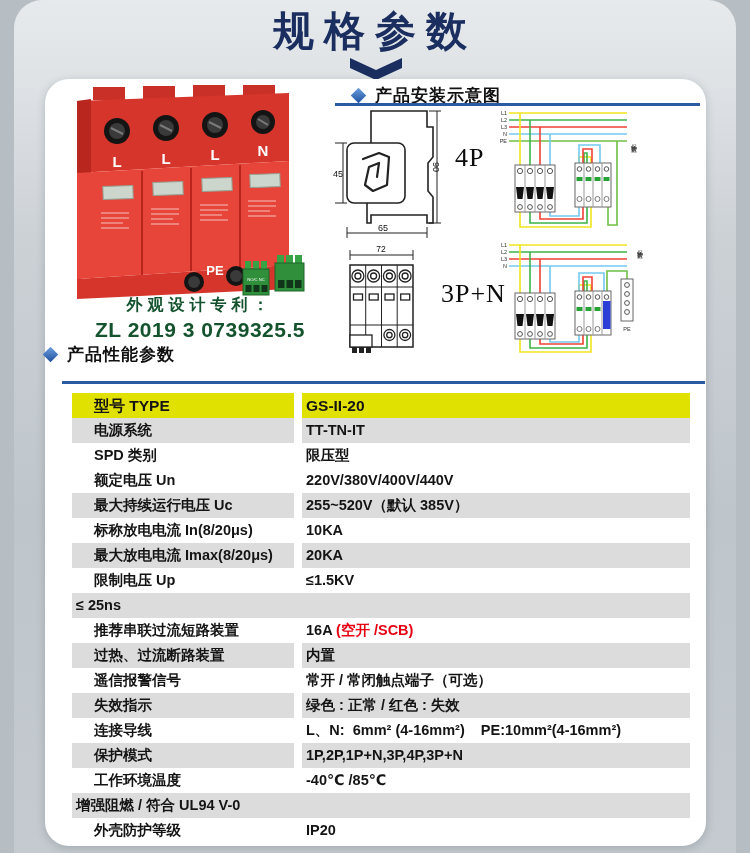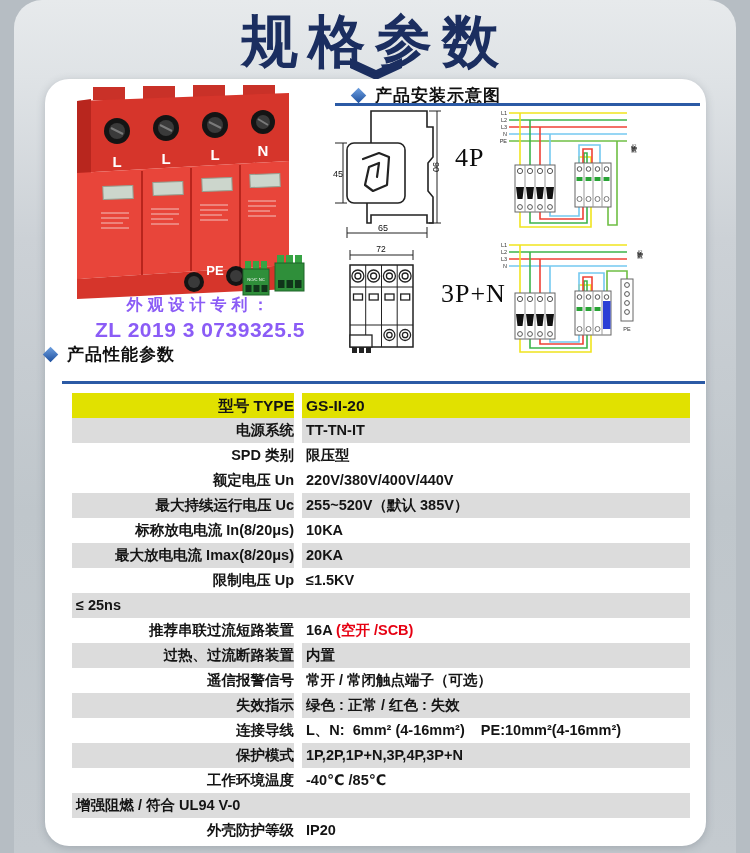--- a/index.html
+++ b/index.html
@@ -9,49 +9,49 @@
     font-family:"Liberation Sans","DejaVu Sans",sans-serif;
     -webkit-font-smoothing:antialiased;
   }
   .bg-panel{
     position:absolute;left:14px;top:0;width:722px;height:853px;
     border-radius:28px 28px 0 0;
     background:linear-gradient(180deg,#e7eaec 0%,#dfe3e6 9%,#ccd1d6 28%,#bfc6cb 60%,#c4cacf 100%);
   }
   .page-title{
     position:absolute;left:0;top:4px;width:750px;text-align:center;
-    font-size:57px;font-weight:900;letter-spacing:10px;color:#1b2e60;
+    font-size:41px;font-weight:900;letter-spacing:10px;color:#1b2e60;
   }
   .title-arrow{position:absolute;left:350px;top:58px;}
   .card{
     position:absolute;left:45px;top:79px;width:661px;height:767px;
     background:#ffffff;border-radius:24px;
     box-shadow:0 2px 8px rgba(60,70,85,.25);
   }
   .sec-head{position:absolute;display:flex;align-items:center;}
   .diamond{
     width:11px;height:11px;transform:rotate(45deg);
     background:linear-gradient(135deg,#6fa0e0,#1d4f9e);
     margin-right:11px;flex:0 0 auto;
   }
   .sec-title{font-size:17px;font-weight:bold;color:#111;letter-spacing:1px;}
   .sec-line{position:absolute;height:3px;background:#2b5aa5;}
   .big-label{position:absolute;font-size:26px;color:#0c0c0c;font-weight:500;letter-spacing:1px;font-family:Liberation Serif, serif;}
-  .patent{position:absolute;left:35px;top:216px;width:240px;text-align:center;color:#8b5cf6;}
+  .patent{position:absolute;left:35px;top:216px;width:240px;text-align:center;color:#14532d;}
   .patent .l1{font-size:16px;font-weight:bold;letter-spacing:5px;}
   .patent .l2{font-size:21px;font-weight:600;letter-spacing:.5px;margin-top:2px;}
   .vlabel{
     position:absolute;writing-mode:vertical-rl;font-size:6px;color:#333;
     letter-spacing:1px;line-height:6px;
   }
   
   .spec-table{position:absolute;left:27px;top:314px;width:618px;}
   .trow{display:flex;height:25px;line-height:25px;font-size:14.5px;}
   .tc1{width:222px;padding-left:22px;box-sizing:border-box;font-weight:600;color:#141414;
-       margin-right:8px;white-space:nowrap;overflow:hidden;text-align:right;}
+       margin-right:8px;white-space:nowrap;overflow:hidden;}
   .tc2{flex:1;padding-left:4px;box-sizing:border-box;font-weight:600;color:#141414;white-space:nowrap;overflow:hidden;}
   .tc2 span{white-space:pre;}
   .trow.hl .tc1,.trow.hl .tc2{background:#e1e100;font-weight:bold;font-size:15.5px;}
   .trow.even .tc1,.trow.even .tc2{background:#dcdcdc;}
   .trow .red{color:#e60012;}
   svg text{font-family:"Liberation Sans","DejaVu Sans",sans-serif;}
 </style>
 </head>
 <body>
 

